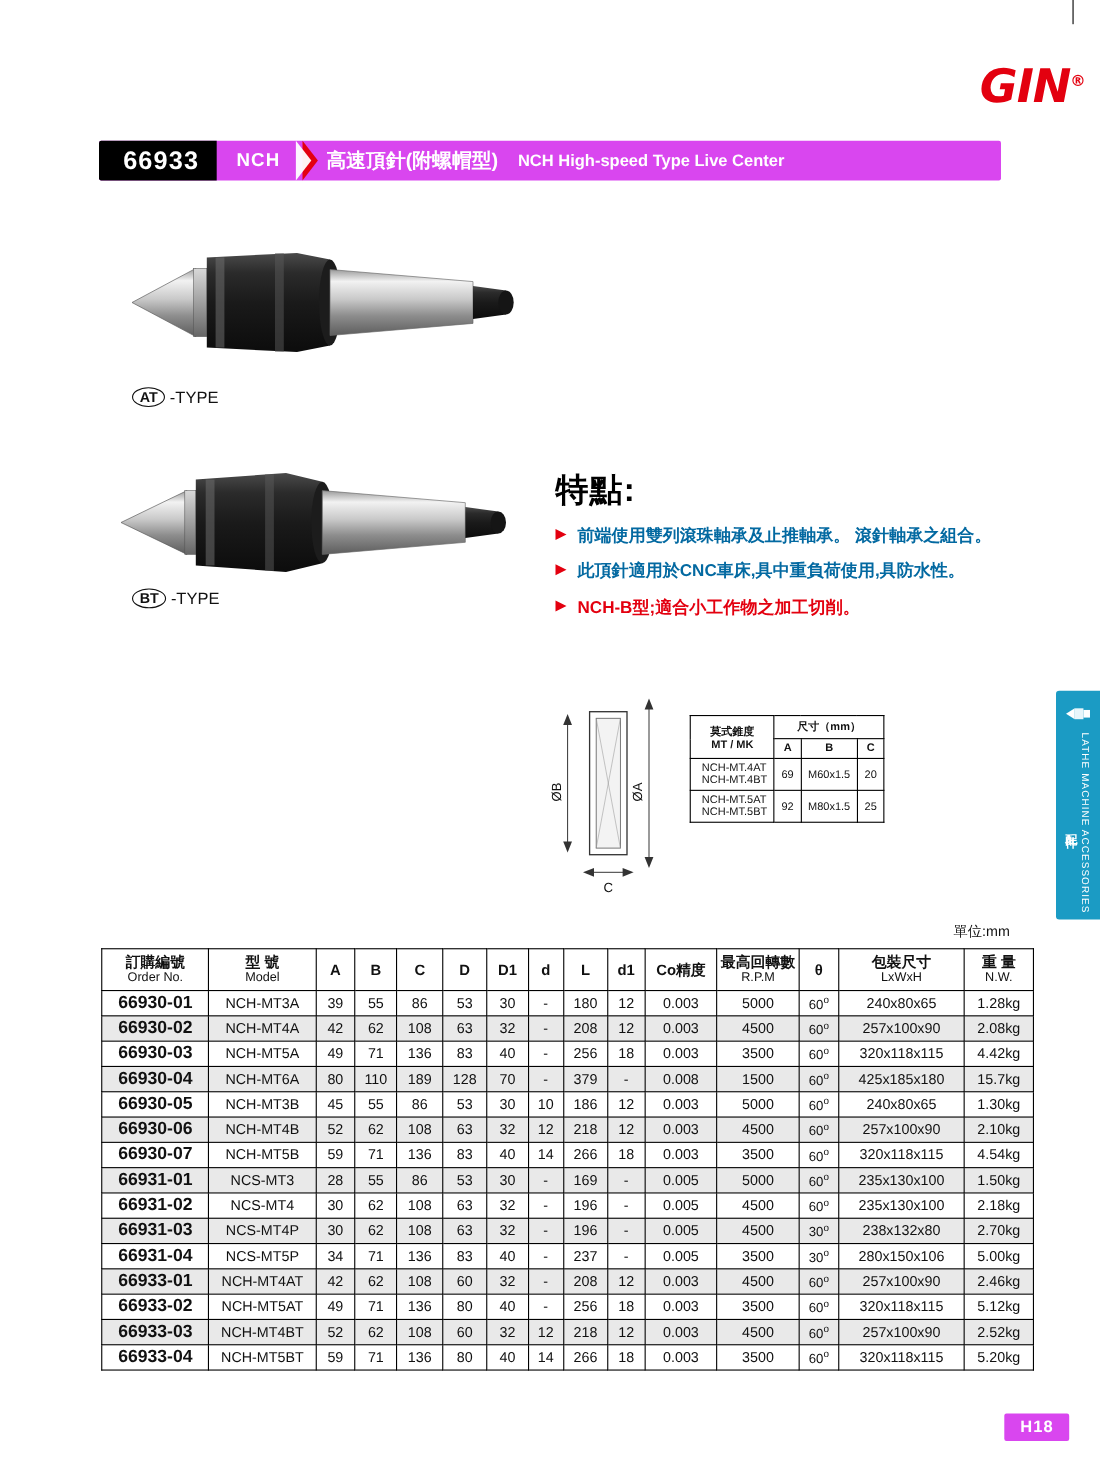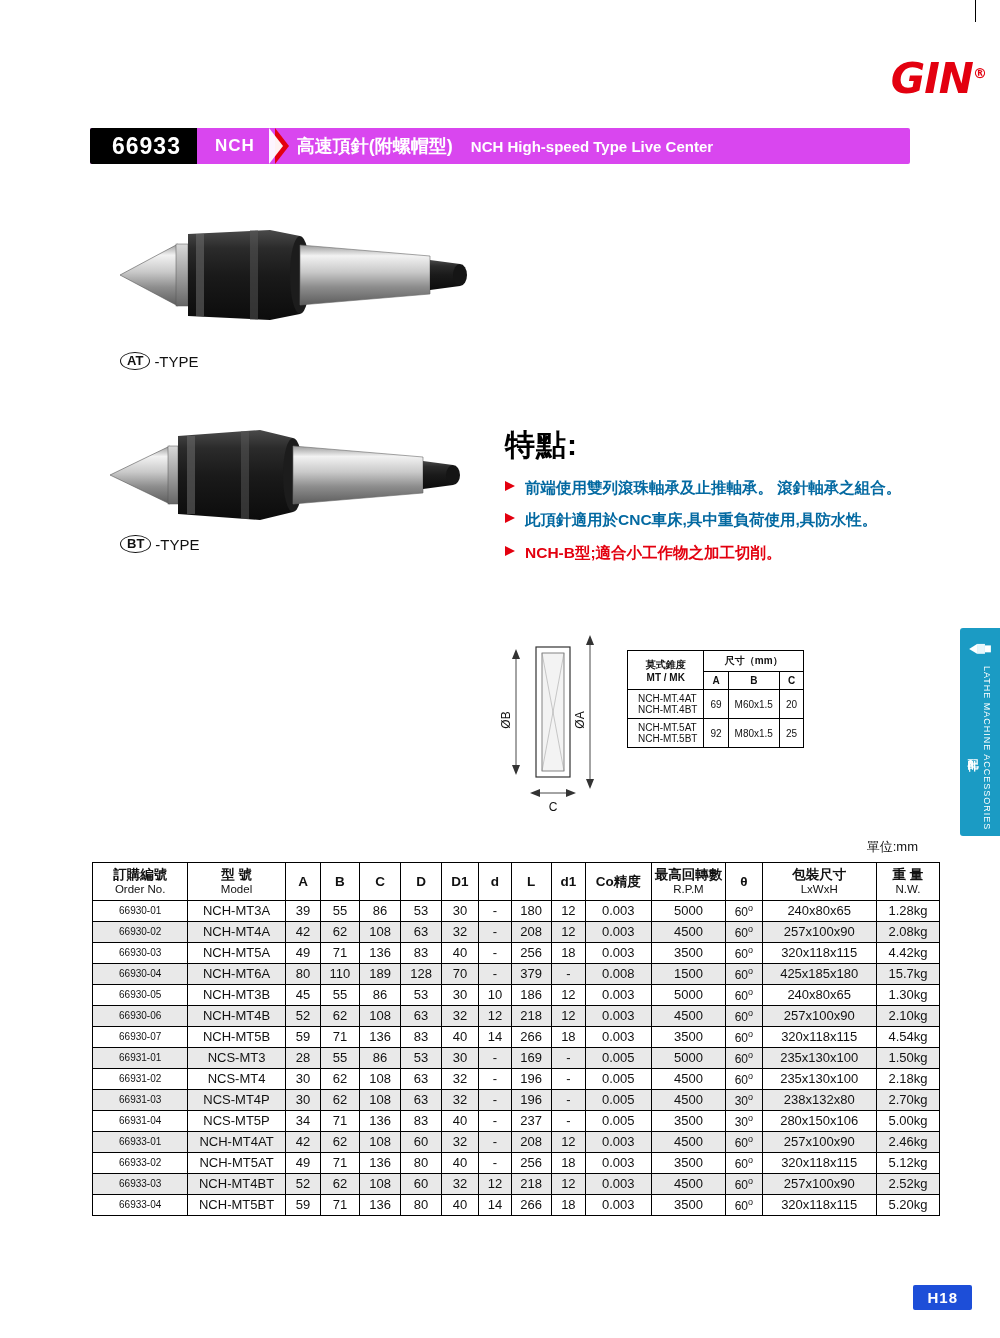--- a/index.html
+++ b/index.html
@@ -125,29 +125,29 @@
     margin-left:12px;
   }
   .spec th,.spec td{
     border:1px solid #000;text-align:center;padding:2px 2px;white-space:nowrap;
   }
   .spec thead th{
     font-weight:bold;font-size:13.5px;line-height:1.15;padding:4px 2px;
   }
   .spec thead th small{font-weight:normal;font-size:11.5px;display:block;}
   .spec tbody tr:nth-child(even){background:#e9e9e9;}
-  .spec td.order{font-weight:normal;font-size:10px;}
+  .spec td.order{font-weight:bold;font-size:16px;}
   .spec td.model{text-align:center;font-size:13px;}
   .deg{font-size:12px;}
   .deg sup{font-size:9px;}
 
   
   .pagenum{
     position:absolute;right:28px;bottom:28px;
-    background:#1d4ed8;color:#fff;font-weight:bold;font-size:15px;
+    background:#d946ef;color:#fff;font-weight:bold;font-size:15px;
     padding:4px 14px;border-radius:2px;letter-spacing:1px;
   }
 </style>
 </head>
 <body>
 
 <div class="page">
 
   <div class="crop-mark crop-v" style="left:975px;top:0;"></div>
 

